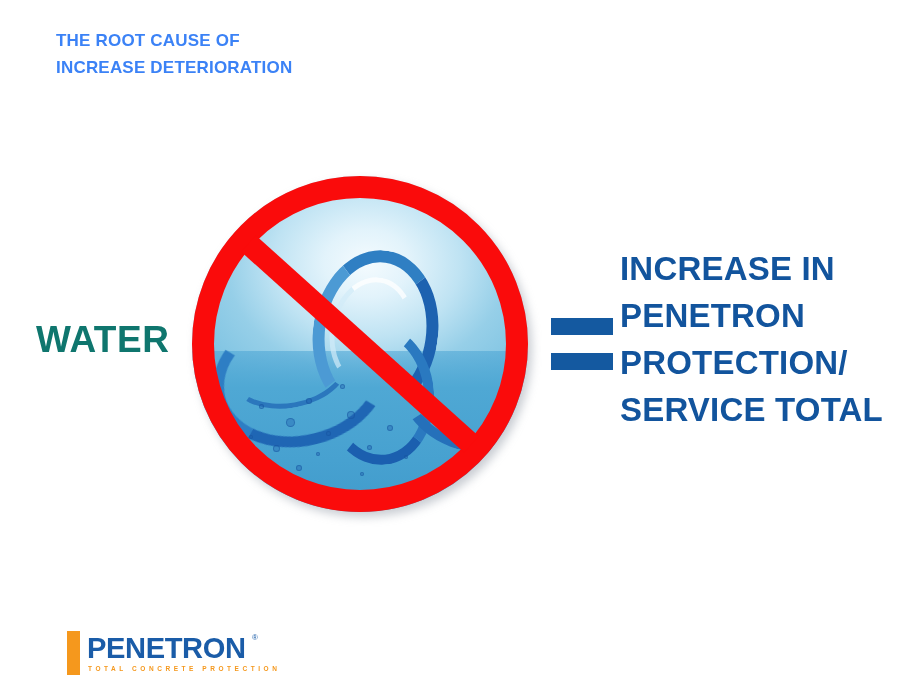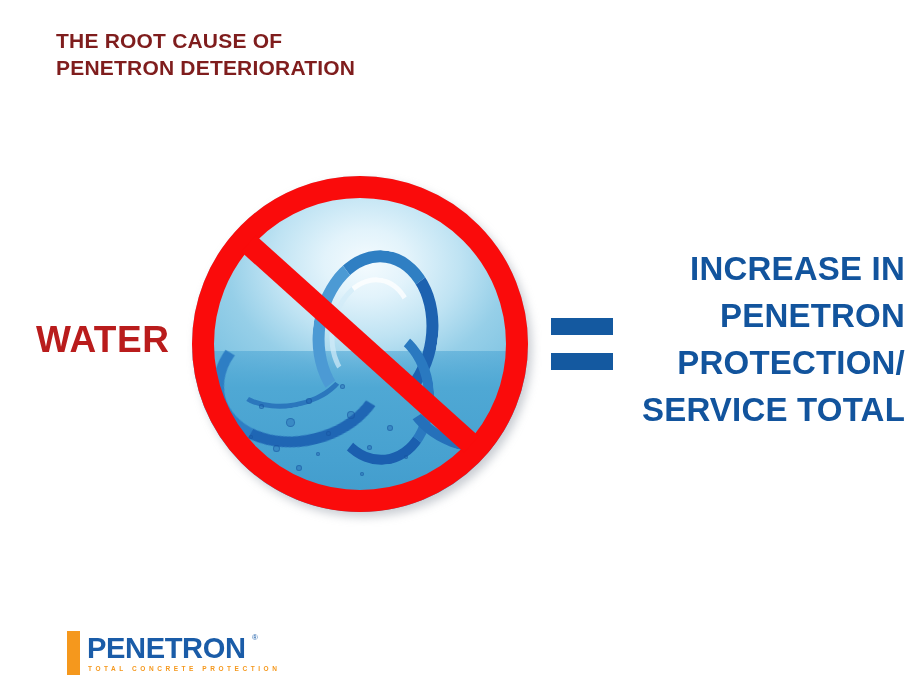--- a/index.html
+++ b/index.html
@@ -17,35 +17,35 @@
     background: #ffffff;
     overflow: hidden;
   }
 
   
   #title-block {
     position: absolute;
     left: 56px;
     top: 27px;
     width: 520px;
-    color: #7f1d1d;
-    font-family: "Liberation Sans", sans-serif;
-    font-weight: bold;
-    font-size: 21px;
+    color: #3b82f6;
+    font-family: "Liberation Sans", sans-serif;
+    font-weight: bold;
+    font-size: 17px;
     line-height: 27px;
     letter-spacing: 0.2px;
   }
   #title-block .tline { display: block; white-space: nowrap; }
 
   
   #water-label {
     position: absolute;
     left: 36px;
     top: 318px;
-    color: #b91c1c;
+    color: #0f766e;
     font-family: "Liberation Sans", sans-serif;
     font-weight: bold;
     font-size: 37px;
     letter-spacing: 0.5px;
     line-height: 44px;
   }
 
   
   #no-water-sign {
     position: absolute;
@@ -189,21 +189,21 @@
   }
   #equals-sign .bar.top { top: 0; }
   #equals-sign .bar.bottom { top: 35px; }
 
   
   #result-text {
     position: absolute;
     left: 620px;
     top: 245px;
     width: 285px;
-    text-align: right;
+    text-align: left;
     color: #12549D;
     font-family: "Liberation Sans", sans-serif;
     font-weight: bold;
     font-size: 33px;
     line-height: 47px;
     letter-spacing: 0.2px;
   }
   #result-text .rline { display: block; white-space: nowrap; }
 
   
@@ -255,21 +255,21 @@
     white-space: nowrap;
   }
 </style>
 </head>
 <body>
 
 <div id="slide">
 
   <div id="title-block">
     <span class="tline">THE ROOT CAUSE OF</span>
-    <span class="tline">PENETRON DETERIORATION</span>
+    <span class="tline">INCREASE DETERIORATION</span>
   </div>
 
   <div id="water-label">WATER</div>
 
   <div id="no-water-sign">
     <div id="sign-shadow"></div>
 
     <div id="water-disc">
       <div class="wd-lower"></div>
 

